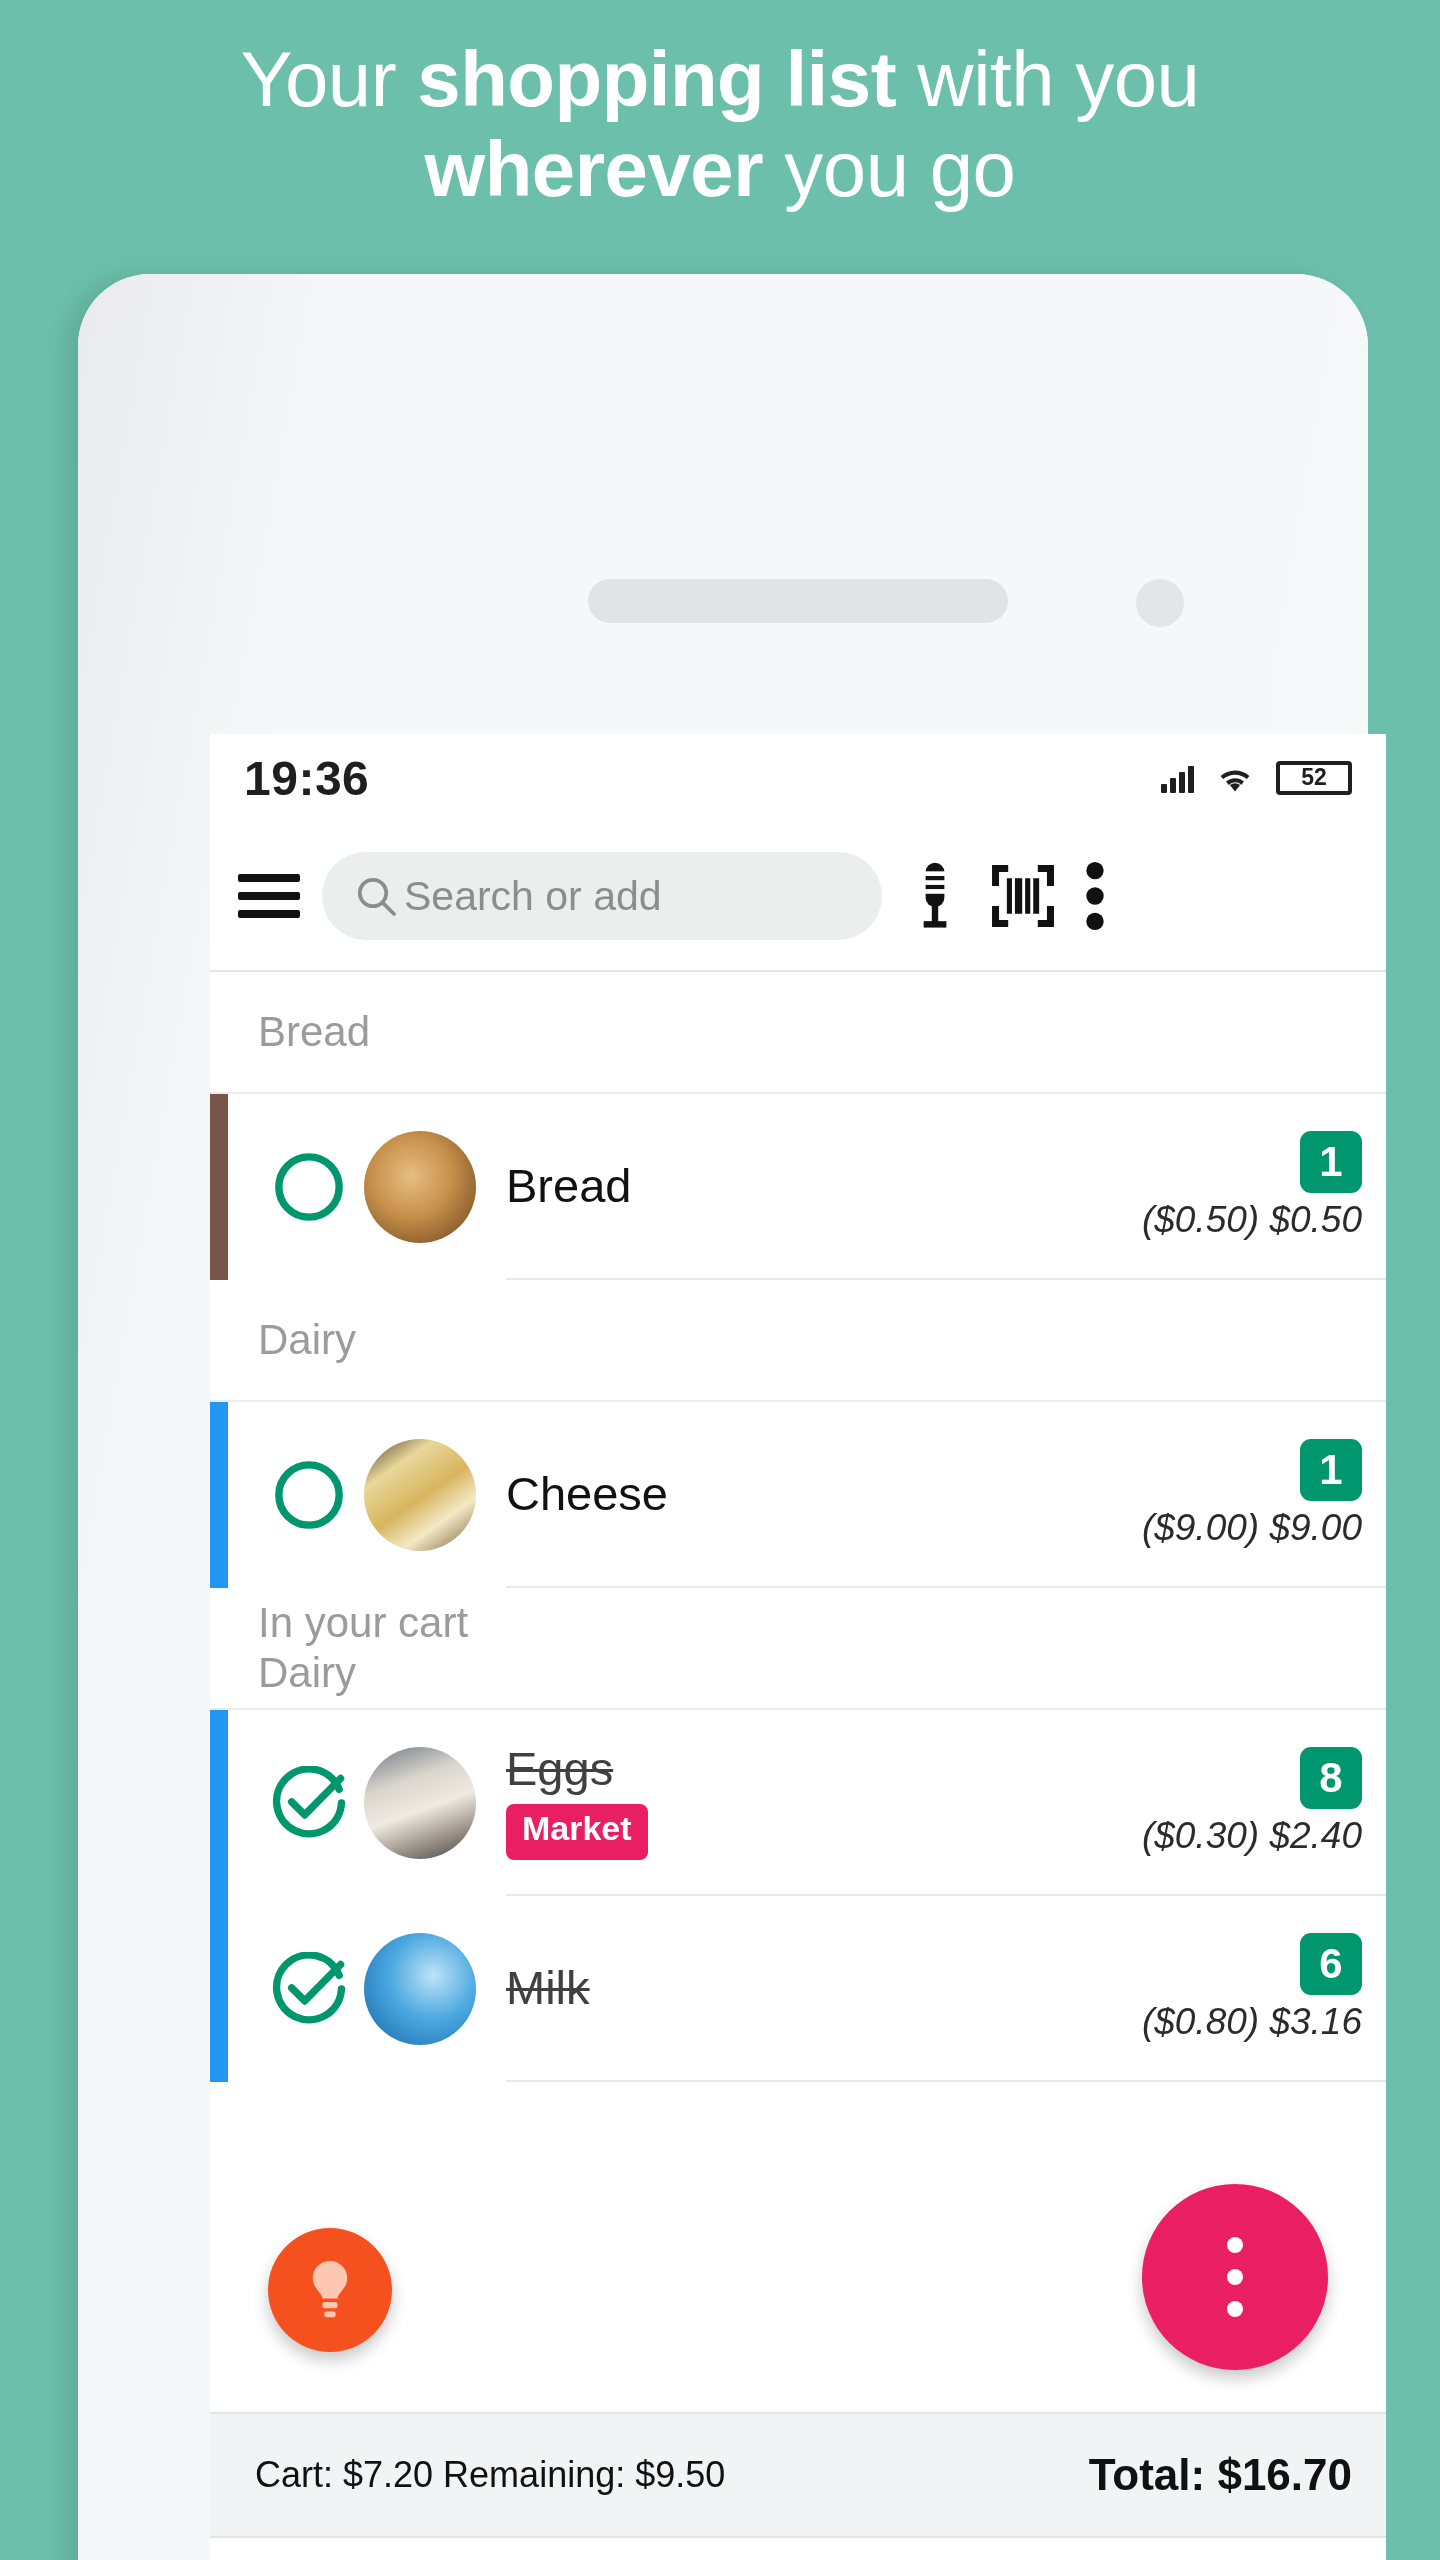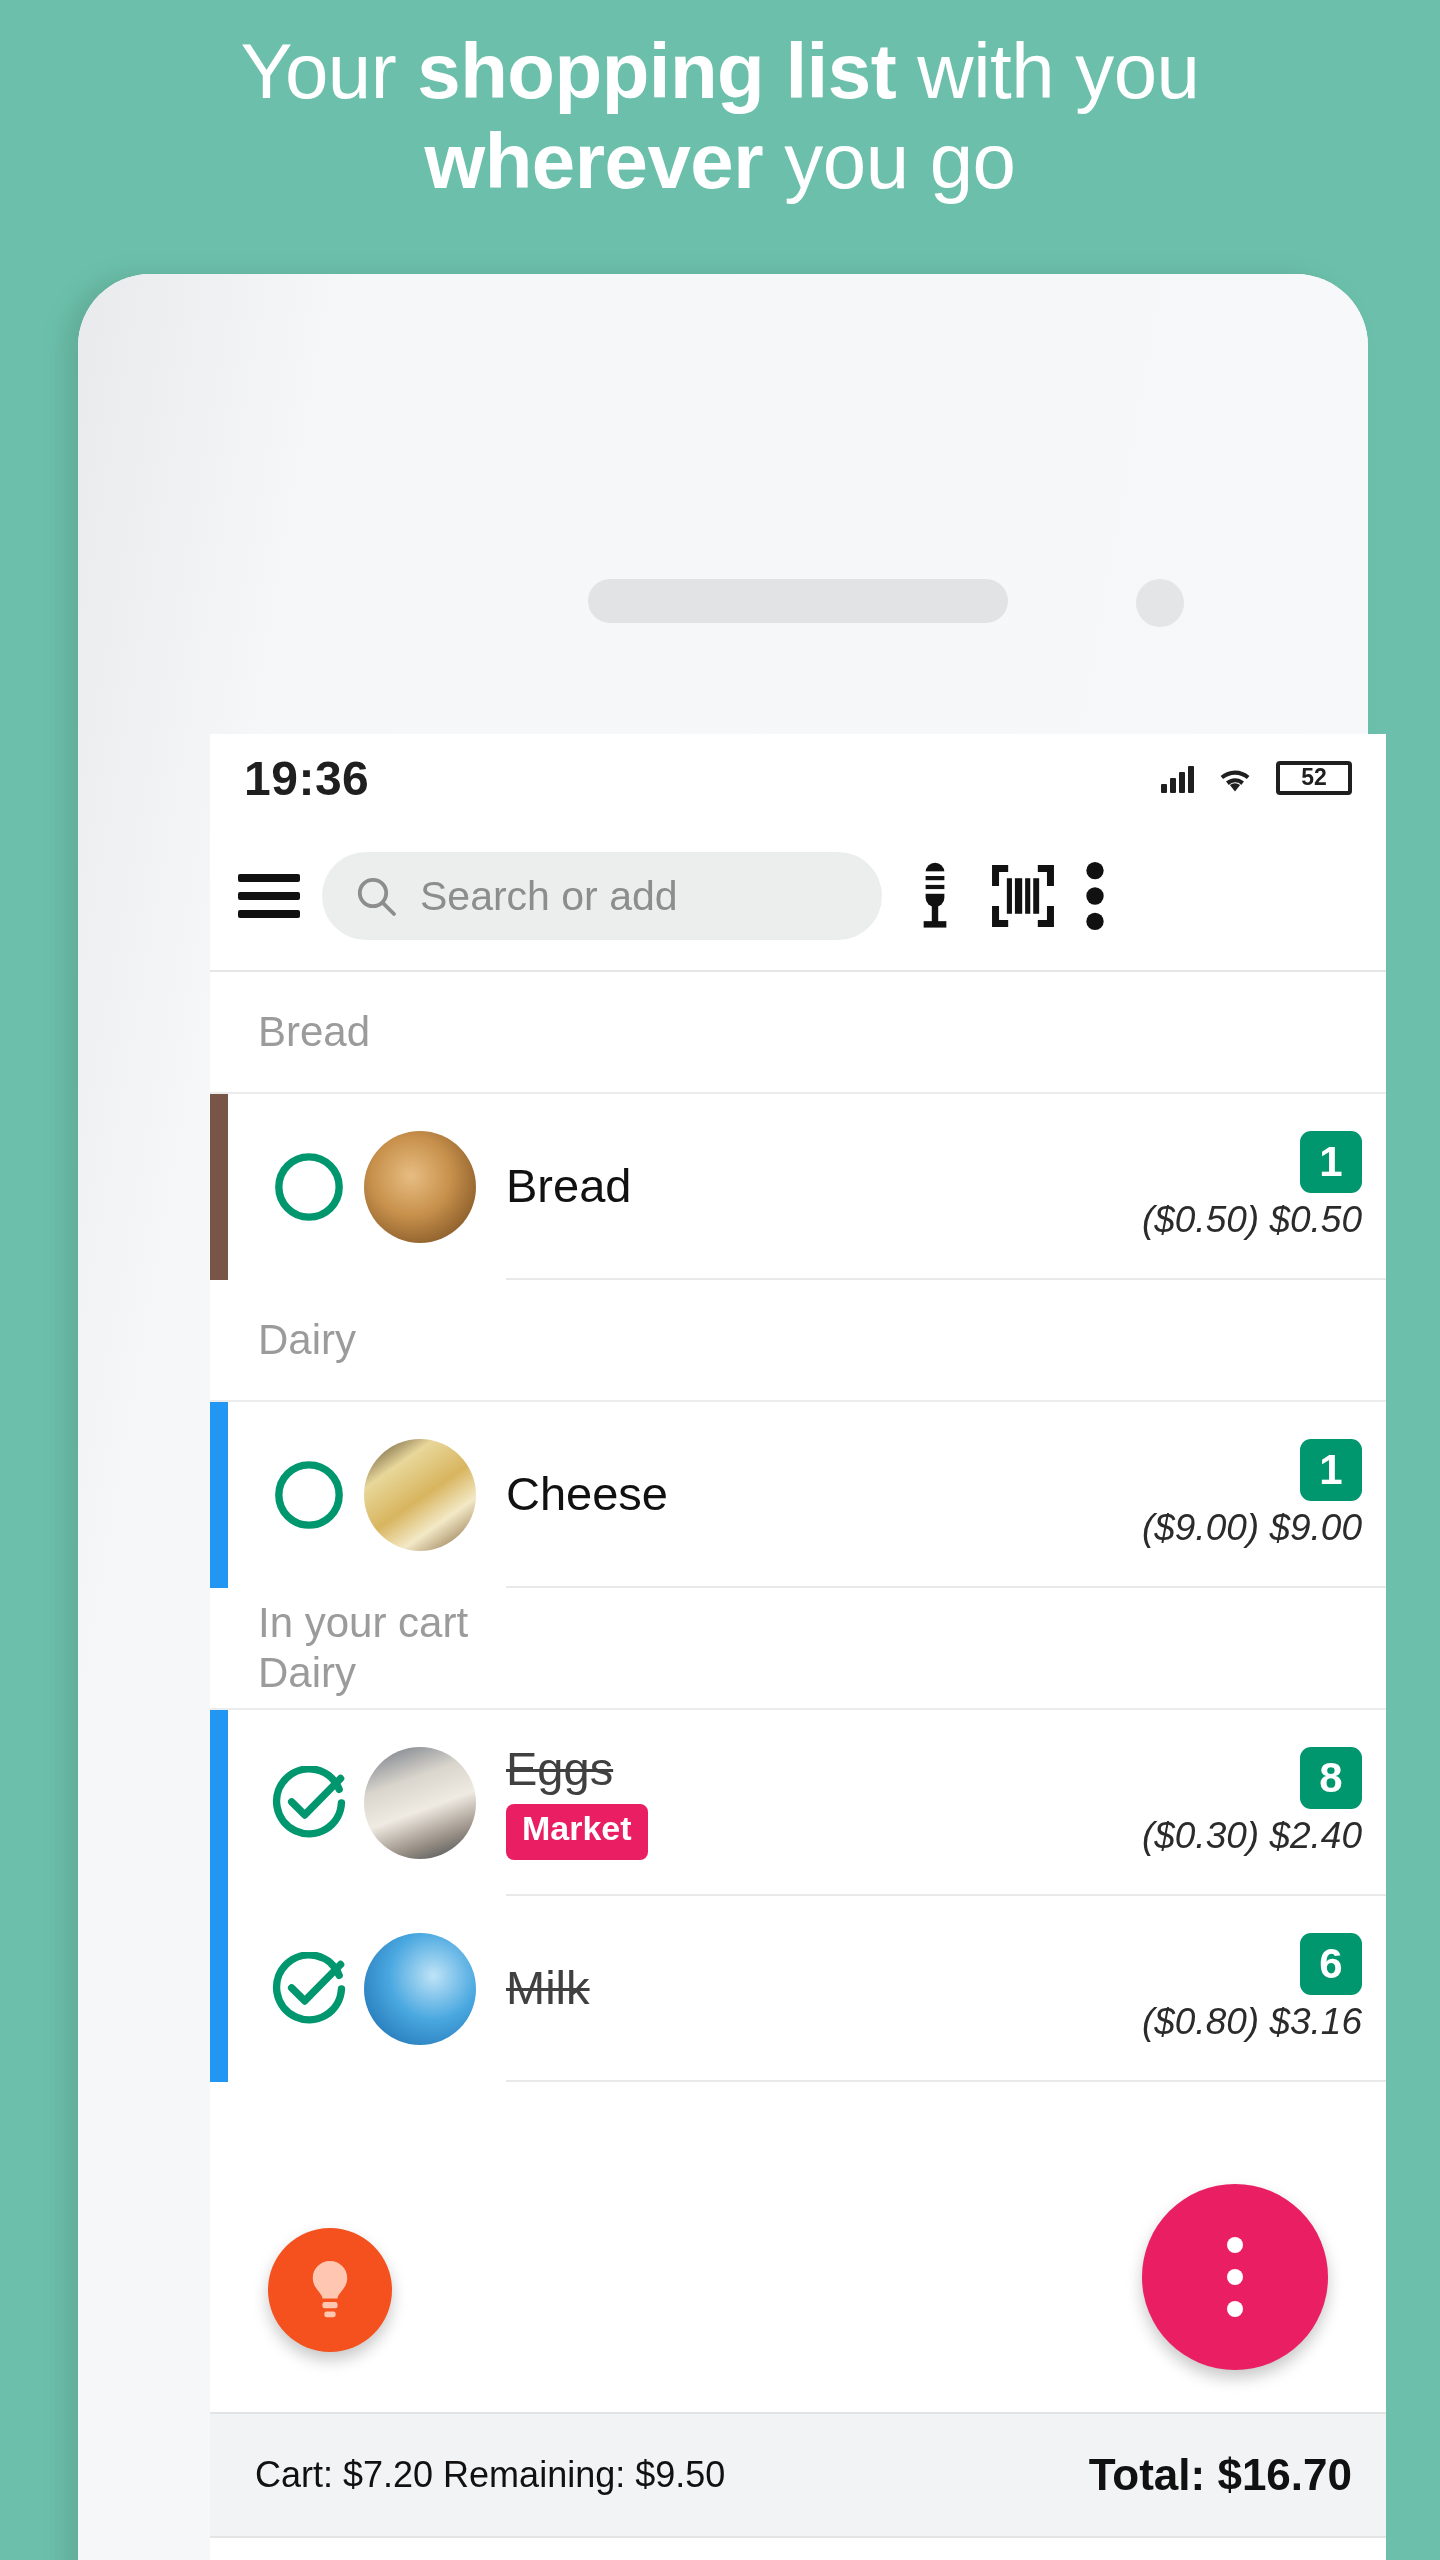--- a/index.html
+++ b/index.html
@@ -6,21 +6,21 @@
   html,body { width:1440px; height:2560px; }
   body{
     background:#6cc0ab;
     font-family:"Liberation Sans", sans-serif;
     overflow:hidden;
     position:relative;
   }
 
   
   .headline{
-    position:absolute; top:8px; left:0; width:1440px;
+    position:absolute; top:16px; left:0; width:1440px;
     padding-top:18px;
     text-align:center;
     color:#ffffff;
     font-size:78px;
     line-height:1.16;
     font-weight:300;
     letter-spacing:-0.5px;
     font-family:"Liberation Sans", sans-serif;
   }
   .headline b{ font-weight:700; }
@@ -107,21 +107,21 @@
   }
   .hamburger{ width:62px; display:flex; flex-direction:column; gap:10px; cursor:pointer;}
   .hamburger span{ display:block; height:8px; background:#111; border-radius:2px;}
   .searchbox{
     flex:1;
     height:88px;
     background:#eceded;
     border-radius:44px;
     display:flex; align-items:center;
     padding:0 30px;
-    gap:20px;
+    gap:4px;
     max-width:560px;
   }
   .search-ph{
     font-size:41px; color:#8d8d8d; font-weight:400;
   }
   .tb-icon{ cursor:pointer; display:flex; align-items:center; justify-content:center;}
 
   
   .list{ background:#fff; }
   .group-header{

